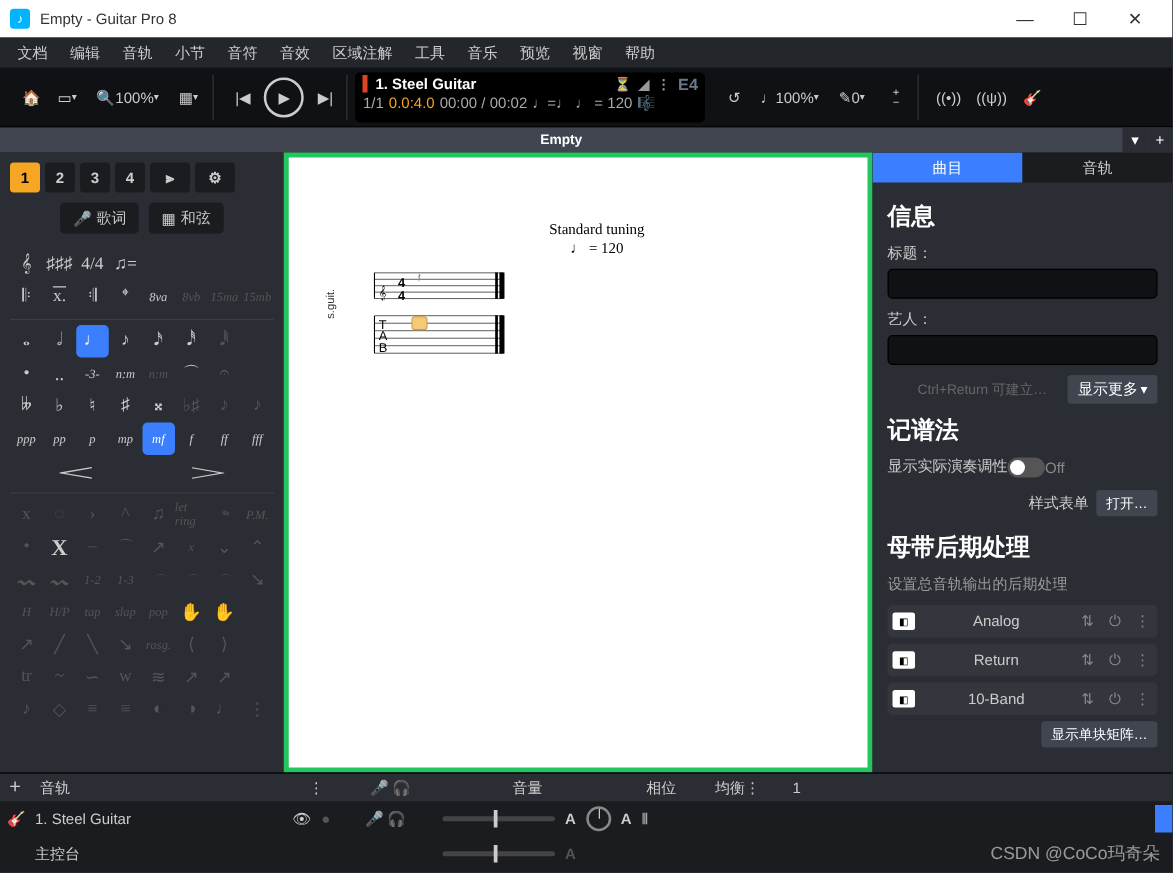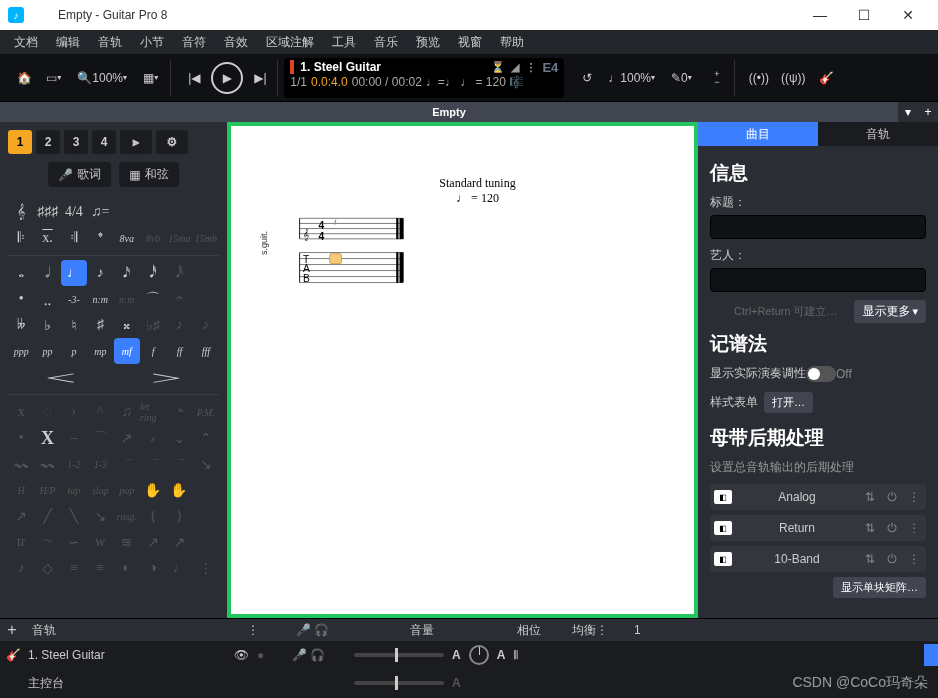--- a/index.html
+++ b/index.html
@@ -1,19 +1,19 @@
 <!DOCTYPE html>
 <html><head>
 <meta charset="utf-8">
 <style>
 * { margin: 0; padding: 0; box-sizing: border-box; font-family: "Microsoft YaHei", Arial, sans-serif; font-size: 12px; user-select: none; }
 body { width: 938px; height: 698px; overflow: hidden; background: #2a2d33; display: flex; flex-direction: column; }
 .titlebar { height: 30px; background: #fff; display: flex; align-items: center; padding: 0 8px; color: #333; }
 .titlebar .logo { width: 16px; height: 16px; background: #00b4ff; border-radius: 3px; margin-right: 8px; display: flex; align-items: center; justify-content: center; color: #fff; font-size: 10px; font-weight: bold; }
-.titlebar .title { flex: 1; margin-left: 26px; }
+.titlebar .title { flex: 1; }
 .titlebar .wbtn { width: 44px; height: 30px; display: flex; align-items: center; justify-content: center; cursor: pointer; font-size: 14px; }
 .menubar { height: 24px; background: #23262b; display: flex; align-items: center; padding: 0 6px; color: #ccc; gap: 2px; }
 .menubar .mitem { padding: 2px 8px; cursor: pointer; }
 .toolbar { height: 48px; background: #101114; display: flex; align-items: center; padding: 0 8px; gap: 6px; color: #ccc; border-bottom: 1px solid #000; }
 .tb-group { display: flex; align-items: center; gap: 4px; padding: 0 4px; border-right: 1px solid #333; height: 36px; }
 .tb-group:last-child { border-right: none; }
 .tb-btn { min-width: 26px; height: 26px; display: flex; align-items: center; justify-content: center; cursor: pointer; border-radius: 3px; padding: 0 4px; }
 .tb-chev { width: 8px; font-size: 8px; }
 .play-btn { width: 32px; height: 32px; border: 2px solid #ccc; border-radius: 50%; display: flex; align-items: center; justify-content: center; }
 .track-display { flex: 0 0 280px; background: #000; height: 40px; border-radius: 4px; display: flex; flex-direction: column; padding: 2px 6px; color: #fff; }
@@ -356,21 +356,21 @@
         <div class="rp-hint">Ctrl+Return 可建立新的一…</div>
         <div class="rp-small-btn"><span>显示更多</span>▾</div>
       </div>
 
       <div class="rp-section-title">记谱法</div>
       <div class="rp-toggle">
         <span>显示实际演奏调性</span>
         <div class="toggle-pill"></div>
         <span style="color:#888;">Off</span>
       </div>
-      <div class="rp-row" style="">
+      <div class="rp-row" style="justify-content:flex-end;">
         <span>样式表单</span>
         <div class="rp-small-btn">打开…</div>
       </div>
 
       <div class="rp-section-title" style="margin-top:12px;">母带后期处理</div>
       <div class="rp-label" style="color:#999;margin-bottom:8px;">设置总音轨输出的后期处理</div>
 
       <div class="effect-row">
         <div class="eicon">◧</div>
         <div class="ename">Analog</div>

